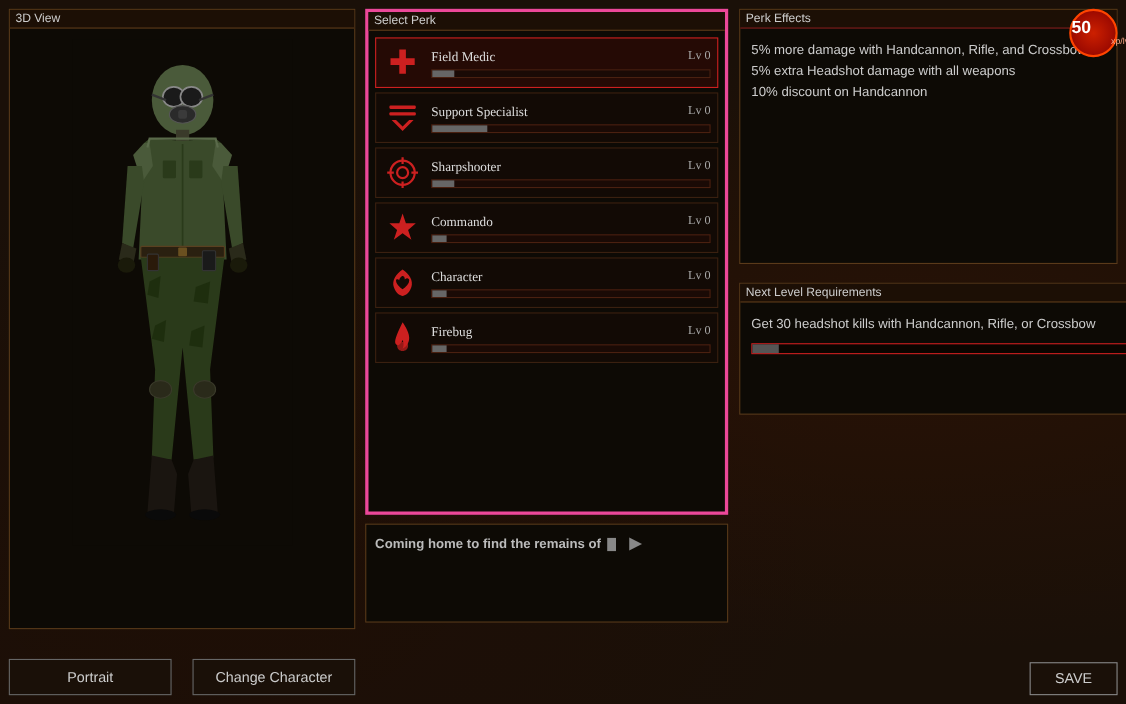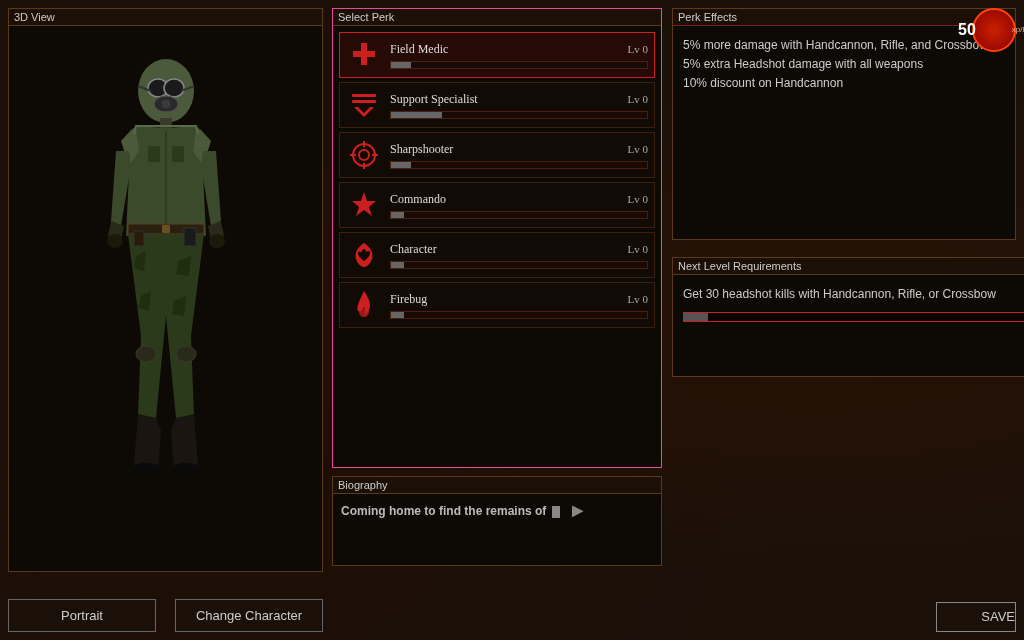--- a/index.html
+++ b/index.html
@@ -64,21 +64,21 @@
       text-align: center;
     }
 
     
     #panel-perks {
       position: absolute;
       left: 332px;
       top: 8px;
       width: 330px;
       height: 460px;
-      border: 1px solid #ec4899;
+      border: 3px solid #ec4899;
       background: #0d0a05;
     }
 
     #panel-perks-title {
       color: #ccc;
       font-size: 11px;
       padding: 2px 5px;
       border-bottom: 1px solid #5a3a1a;
       background: rgba(30,15,5,0.9);
     }
@@ -223,21 +223,21 @@
     #xp-badge {
       position: absolute;
       right: 8px;
       top: 8px;
       width: 44px;
       height: 44px;
       border-radius: 50%;
       background: radial-gradient(circle, #cc2000, #880000);
       border: 2px solid #ff4400;
       display: flex;
-      align-items: center;
+      flex-direction: column;
       justify-content: center;
       z-index: 10;
     }
 
     #xp-badge .xp-number {
       color: #fff;
       font-size: 16px;
       font-weight: bold;
       line-height: 1;
     }
@@ -308,21 +308,21 @@
       position: absolute;
       right: 8px;
       bottom: 8px;
       width: 80px;
       height: 30px;
       background: #1a1008;
       border: 1px solid #888;
       color: #ccc;
       font-size: 13px;
       cursor: pointer;
-      text-align: right;
+      text-align: center;
       line-height: 28px;
     }
 
     
     .bg-texture {
       position: absolute;
       inset: 0;
       background: 
         radial-gradient(ellipse at 80% 50%, rgba(60,20,0,0.4) 0%, transparent 60%),
         radial-gradient(ellipse at 20% 80%, rgba(40,10,0,0.3) 0%, transparent 50%);
@@ -535,21 +535,20 @@
       </div>
       <div class="perk-bar-bg">
         <div class="perk-bar-fill" style="width:5%"></div>
       </div>
     </div>
   </div>
       </div>
   </div>
 
   <div id="panel-bio">
-    <div id="panel-bio-title">Biography</div>
     <div class="bio-text">
       <span>Coming home to find the remains of</span>
         <span class="bio-cursor"></span>
       <span class="bio-arrow">▶</span>
     </div>
   </div>
 
   <div id="xp-badge">
     <span class="xp-number">50</span>
     <span class="xp-label">xp/lvl</span>

